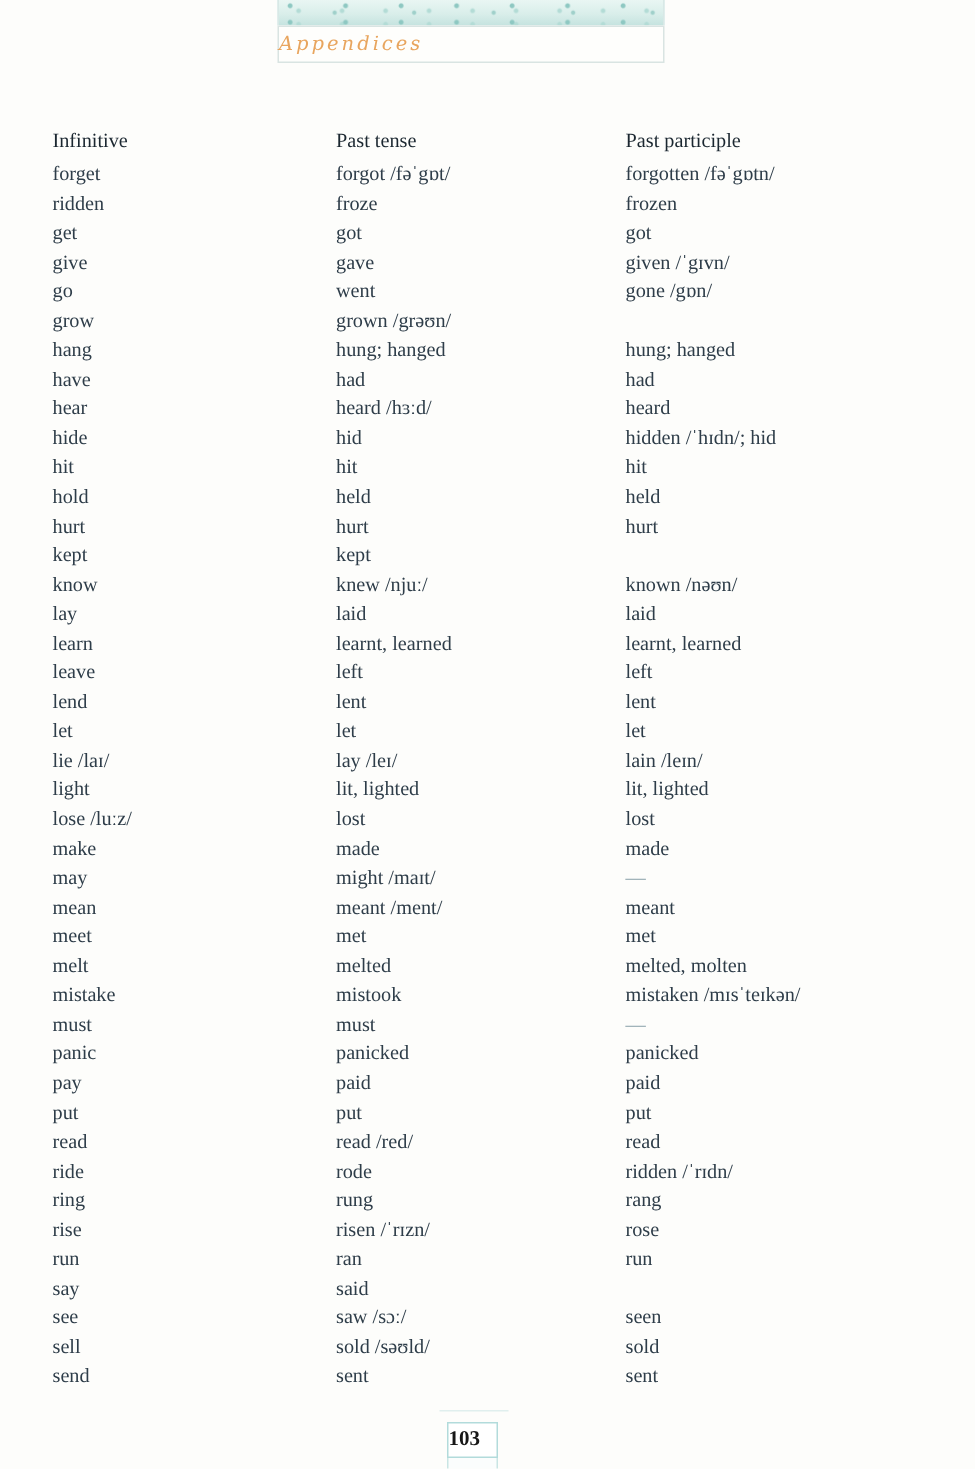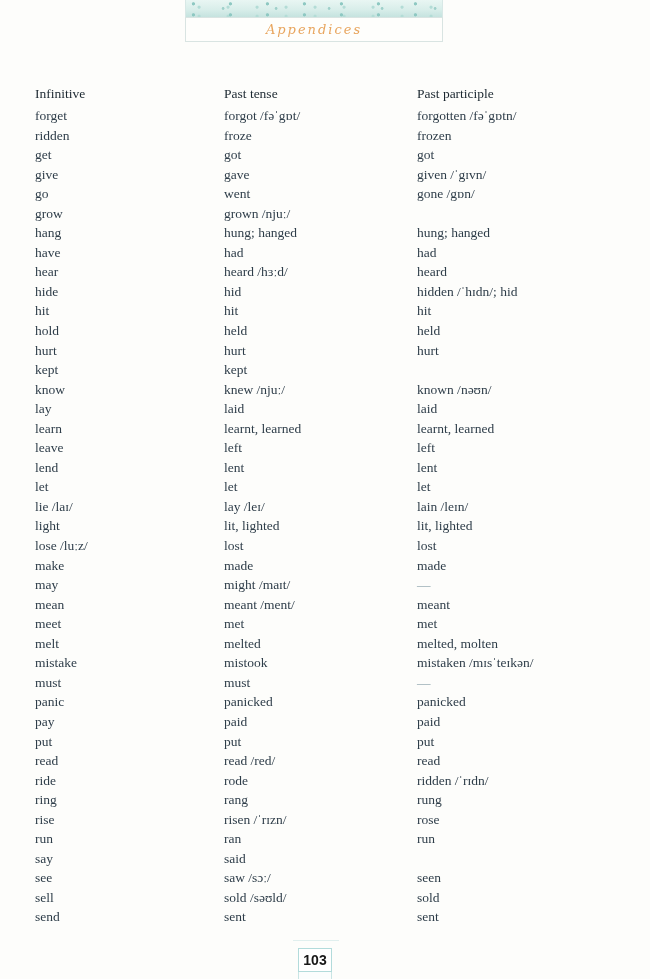--- a/index.html
+++ b/index.html
@@ -21,21 +21,21 @@
       radial-gradient(circle at 20% 35%, #8ec8c2 0 1.2px, transparent 2px),
       radial-gradient(circle at 70% 65%, #9fd0ca 0 1px, transparent 1.8px),
       radial-gradient(circle at 45% 80%, #b3dcd6 0 1.1px, transparent 2px),
       linear-gradient(#e9f6f3 0%, #d9eeea 55%, #c5e3df 100%);
     background-size:37px 11px, 53px 13px, 29px 9px, 100% 100%;
   }
   .banner-strip{
     height:23px;
     background:#fefefc;
     border:1px solid #d9e4e2;
-    display:flex;align-items:center;justify-content:center;
+    display:flex;align-items:center;
   }
   .banner-title{
     font-style:italic;
     font-family:"DejaVu Serif","Liberation Serif",serif;
     font-size:13px;letter-spacing:2px;
     color:#e8a55e;
   }
   
   .verb-table{
     position:absolute;left:35px;top:84px;width:586px;
@@ -53,22 +53,22 @@
   .cell{white-space:nowrap;}
   .cell.dash{color:#8ba2aa;}
   
   .footer-topline{
     position:absolute;left:293px;top:940px;width:46px;height:1px;
     background:#e0efee;
   }
   .pagenum-box{
     position:absolute;left:298px;top:948px;width:32px;height:22px;
     border:1px solid #b2dbdb;background:#ffffff;
-    display:flex;align-items:center;justify-content:center;
-    font-family:Liberation Sans, sans-serif;
+    display:flex;align-items:center;
+    font-family:Liberation Serif, serif;
     font-weight:bold;font-size:14px;color:#171717;
   }
   .pagenum-tail{
     position:absolute;left:298px;top:972px;width:32px;height:7px;
     border-left:1px solid #c9e5e4;border-right:1px solid #c9e5e4;
     background:#fbfdfd;
   }
 </style>
 </head>
 <body>
@@ -107,21 +107,21 @@
         <div class="cell">gave</div>
         <div class="cell">given /ˈgɪvn/</div>
       </div>
       <div class="row">
         <div class="cell">go</div>
         <div class="cell">went</div>
         <div class="cell">gone /gɒn/</div>
       </div>
       <div class="row">
         <div class="cell">grow</div>
-        <div class="cell">grown /njuː/</div>
+        <div class="cell">grown /grəʊn/</div>
       </div>
       <div class="row">
         <div class="cell">hang</div>
         <div class="cell">hung; hanged</div>
         <div class="cell">hung; hanged</div>
       </div>
       <div class="row">
         <div class="cell">have</div>
         <div class="cell">had</div>
         <div class="cell">had</div>
@@ -255,22 +255,22 @@
         <div class="cell">read /red/</div>
         <div class="cell">read</div>
       </div>
       <div class="row">
         <div class="cell">ride</div>
         <div class="cell">rode</div>
         <div class="cell">ridden /ˈrɪdn/</div>
       </div>
       <div class="row">
         <div class="cell">ring</div>
+        <div class="cell">rung</div>
         <div class="cell">rang</div>
-        <div class="cell">rung</div>
       </div>
       <div class="row">
         <div class="cell">rise</div>
         <div class="cell">risen /ˈrɪzn/</div>
         <div class="cell">rose</div>
       </div>
       <div class="row">
         <div class="cell">run</div>
         <div class="cell">ran</div>
         <div class="cell">run</div>

